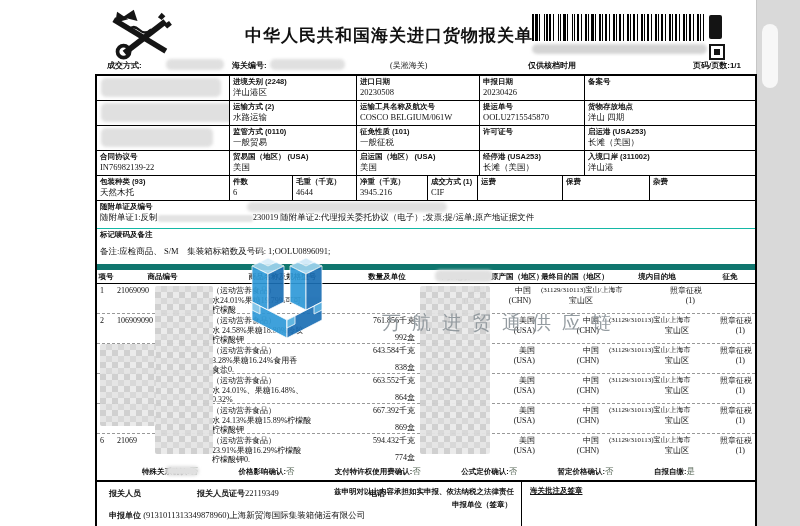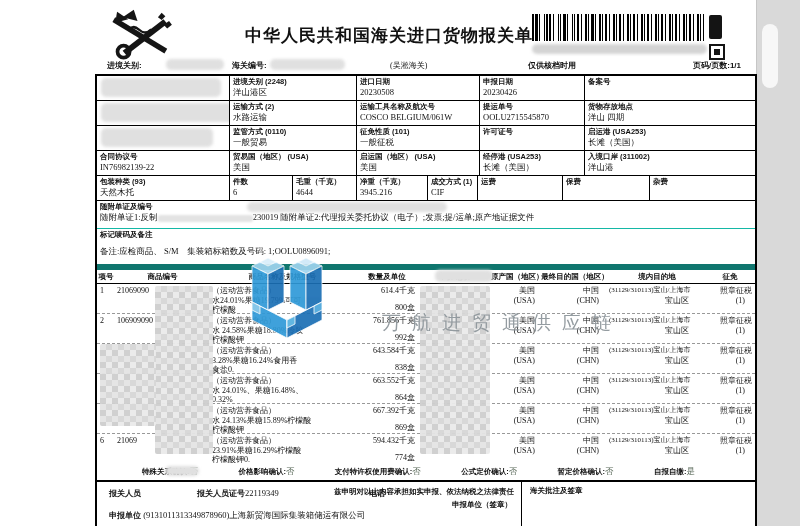--- a/index.html
+++ b/index.html
@@ -62,21 +62,21 @@
     font:bold 7.5px "Liberation Sans",sans-serif;}
   .confirm .cv{font:8.5px "Liberation Serif",serif;color:#5a6a5a;}
   
   .footer{height:56px;position:relative;font-size:8.5px;}
   .fl{position:absolute;white-space:nowrap;}
   .fb{font:bold 8px "Liberation Sans",sans-serif;}
   .decl{position:absolute;left:233px;top:5px;width:184px;text-align:right;
     font:bold 7.5px "Liberation Sans",sans-serif;line-height:10px;}
   .decl .d2{margin-top:3px;padding-right:2px;}
   .customs-cell{position:absolute;left:424px;top:0;right:0;bottom:0;border-left:1px solid #000;}
-  .customs-cell .lab{padding:4px 0 0 8px;}
+  .customs-cell .lab{padding:4px 0 0 8px;text-decoration:underline;}
   
   .wm{position:absolute;z-index:5;pointer-events:none;}
   .wm-brand{left:318px;top:254px;font:bold 52px "Liberation Sans",sans-serif;color:#2b7dc0;
     opacity:.8;letter-spacing:9px;white-space:nowrap;}
   .wm-tag{left:382px;top:310px;font-size:19px;letter-spacing:11px;color:#8f979c;opacity:.95;white-space:nowrap;}
   .wm-cube{left:246px;top:250px;opacity:.92;}
 </style>
 </head>
 <body>
 
@@ -102,21 +102,21 @@
         </g>
       </svg>
       <div class="title">中华人民共和国海关进口货物报关单</div>
       <div class="barcode"></div>
       <div class="pill" style="left:437px;top:36px;width:175px;height:10px;background:#d4d4d4;"></div>
       <div class="sq-solid"></div>
       <div class="sq-dot"></div>
     </div>
 
     <div class="preentry">
-      <span class="lbl" style="left:12px">进境关别:</span>
+      <span class="lbl" style="left:12px">成交方式:</span>
       <span class="pill" style="left:71px;top:1px;width:58px;height:11px"></span>
       <span class="lbl" style="left:137px">海关编号:</span>
       <span class="pill" style="left:175px;top:1px;width:75px;height:11px"></span>
       <span style="left:295px">(吴淞海关)</span>
       <span class="lbl" style="left:433px">仅供核档时用</span>
       <span class="lbl" style="left:598px">页码/页数:1/1</span>
     </div>
 
     <div class="tbl">
 
@@ -270,24 +270,20 @@
           <span>征免</span>
         </div>
 
         <div class="irow">
           <div class="c-no">1</div>
           <div class="c-code">21069090</div>
           <div class="c-name">
             <div>（运动营养食品）</div>
             <div><span>水24.01%果糖19.79%可可</span><span class="inblur"></span></div>
             <div>柠檬酸</div>
-          </div>
-          <div class="c-qty">
-            <span>614.4千克</span>
-            <span>800盒</span>
           </div>
           <div></div>
           <div class="c-2l c-origin">
             <div>美国</div>
               <div>(USA)</div>
           </div>
           <div class="c-2l c-dest">
             <div>中国</div>
               <div>(CHN)</div>
           </div>

